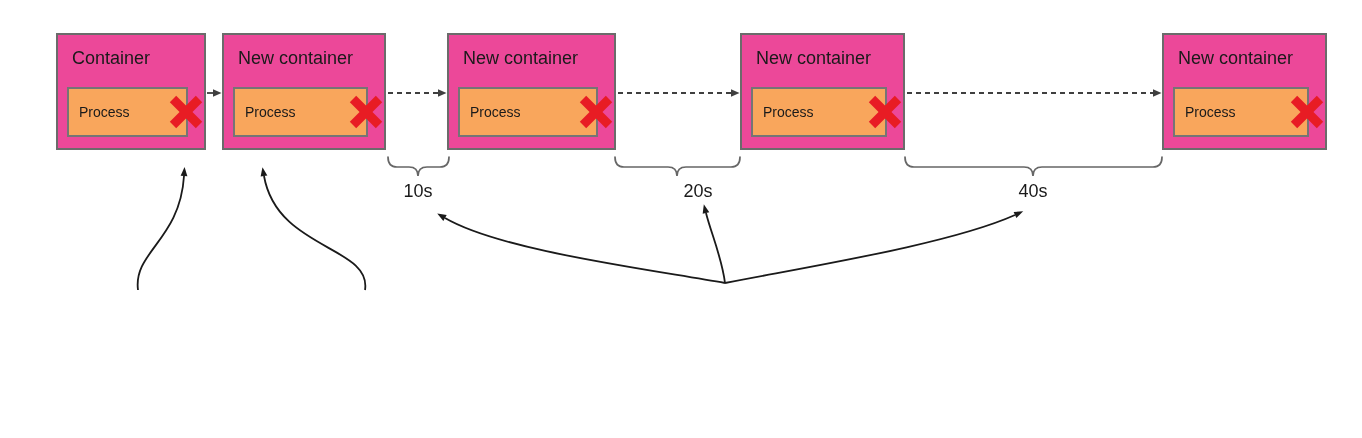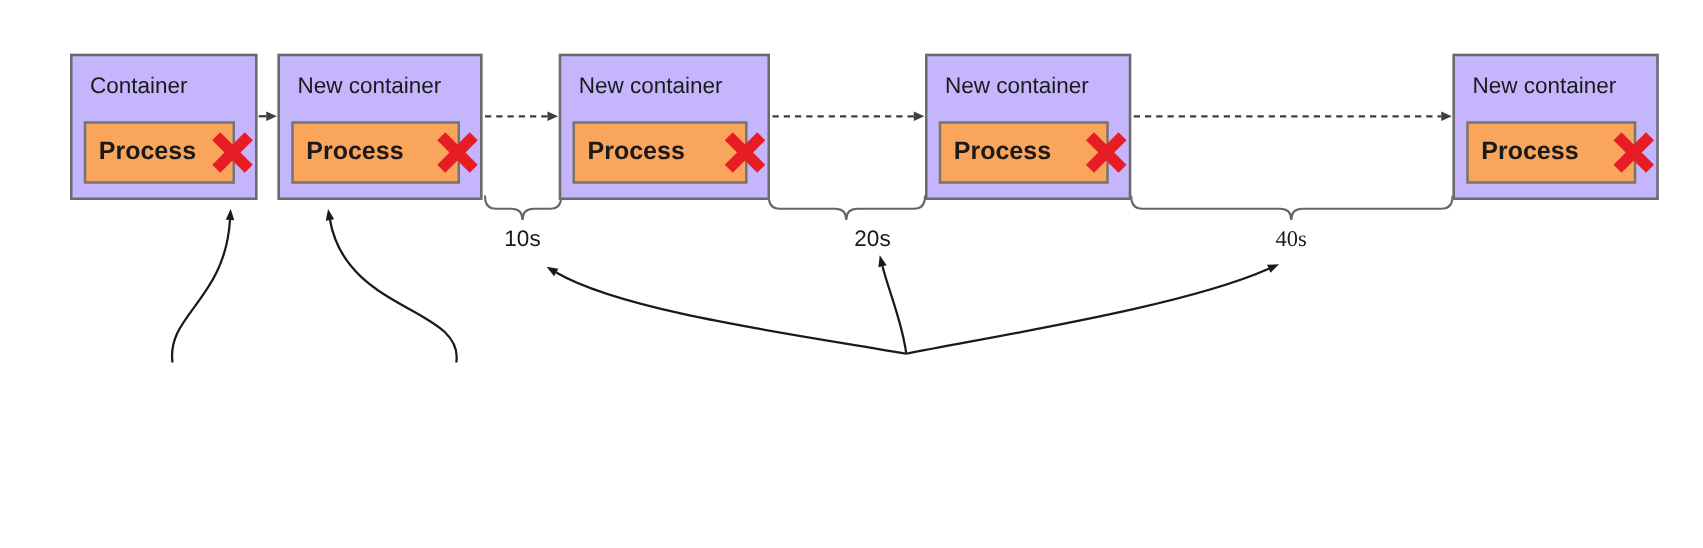--- a/index.html
+++ b/index.html
@@ -6,59 +6,59 @@
   .canvas{
     position:relative;
     width:1362px;height:438px;
     background:#ffffff;
     font-family:"Liberation Sans","DejaVu Sans",sans-serif;
     color:var(--text,#1a1a1a);
     overflow:hidden;
   }
   .overlay{position:absolute;left:0;top:0;pointer-events:none;}
   .cbox{
-    position:absolute;top:43px;height:117px;
+    position:absolute;top:33px;height:117px;
     box-sizing:border-box;
     border:2px solid var(--box-border,#6b6b6b);
-    background:#c4b5fd;
+    background:#ec4899;
   }
   .b1{left:56px;width:150px;}
   .b2{left:222px;width:164px;}
   .b3{left:447px;width:169px;}
   .b4{left:740px;width:165px;}
   .b5{left:1162px;width:165px;}
   .cbox-title{
     padding:13px 0 0 14px;
     font-size:18px;line-height:20px;
     white-space:nowrap;
   }
   .process{
     position:absolute;left:9px;right:16px;top:52px;height:50px;
     box-sizing:border-box;
     background:var(--process-fill,#F9A65C);
     border:2px solid var(--process-border,#757575);
   }
   .process-label{
     position:absolute;left:10px;top:50%;
     transform:translateY(-50%);
-    font-size:20px;white-space:nowrap;font-weight:bold;
+    font-size:14px;white-space:nowrap;
   }
   .xmark{
     position:absolute;right:-19px;top:50%;
     transform:translateY(-50%);
   }
   .xmark line{stroke:var(--x-mark,#E81C24);stroke-width:9;stroke-linecap:butt;}
   .delay{
     position:absolute;top:181px;
     transform:translateX(-50%);
     font-size:18px;line-height:20px;
     white-space:nowrap;
     text-align:center;
   }
-  .d1{left:418px;} .d2{left:678px;margin-left:20px;} .d3{left:1033px;font-family:Liberation Serif, serif;}
+  .d1{left:418px;} .d2{left:678px;margin-left:20px;} .d3{left:1033px;}
   .ann{
     position:absolute;top:297px;
     font-weight:bold;font-size:17px;line-height:24px;
     white-space:pre-line;
   }
   .a1{left:69px;width:170px;}
   .a2{left:259px;width:235px;}
   .a3{left:557px;width:350px;}
   .conn{stroke:var(--arrow,#3f3f3f);stroke-width:1.8;fill:none;}
   .conn.dashed{stroke-dasharray:5 4;}

